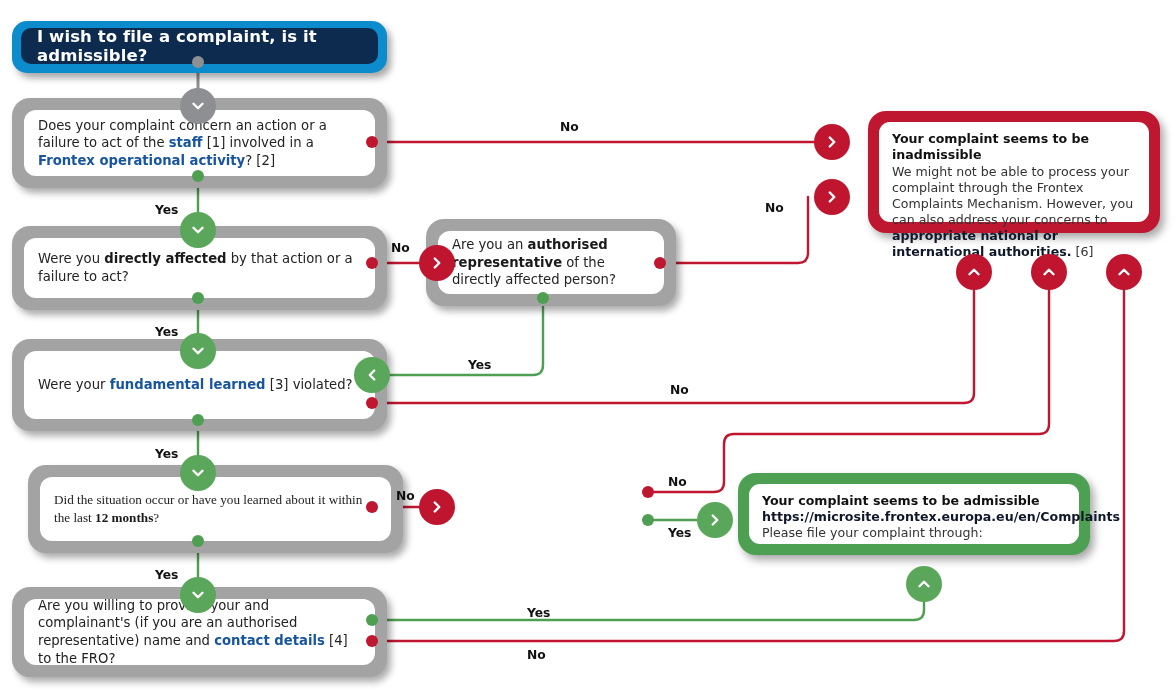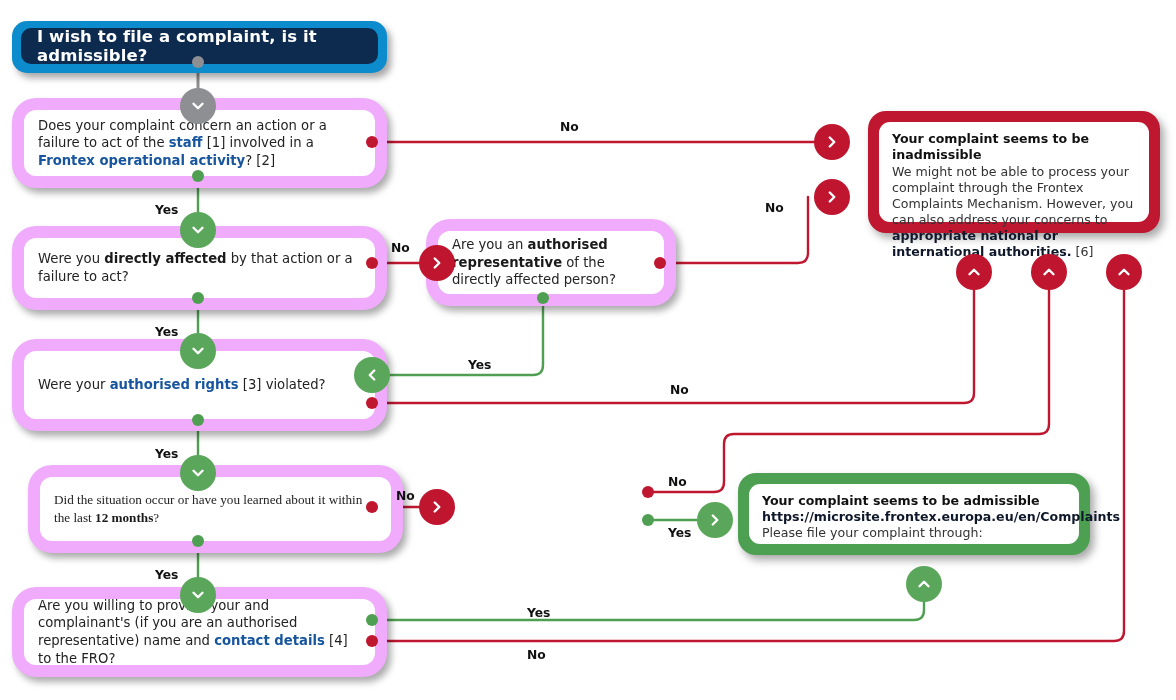--- a/index.html
+++ b/index.html
@@ -9,21 +9,21 @@
   
   #wires{position:absolute;left:0;top:0;width:1176px;height:700px;z-index:1;}
 
   
   .card{position:absolute;z-index:3;border-radius:18px;box-sizing:border-box;}
   .card .inner{position:absolute;background:#ffffff;border-radius:12px;box-sizing:border-box;
                display:flex;align-items:center;}
   .card .inner p{margin:0;width:100%;}
 
   
-  .q{background:#f0abfc;box-shadow:4px 5px 7px rgba(0,0,0,.33);border-radius:24px;}
+  .q{background:#a3a3a3;box-shadow:4px 5px 7px rgba(0,0,0,.33);}
   .q .inner{left:12px;top:12px;right:12px;bottom:12px;padding:0 14px;}
   .q .txt{font-size:13.2px;line-height:1.33;color:#222222;}
   .q .txt b{font-weight:bold;color:#1a1a1a;}
   .q .txt .lnk{color:#17559e;font-weight:bold;}
 
   
   #title{position:absolute;left:12px;top:21px;width:375px;height:52px;background:#0d8ccd;
          border-radius:15px;z-index:3;box-shadow:4px 5px 7px rgba(0,0,0,.35);}
   #title .inner{position:absolute;left:9px;top:7px;right:9px;bottom:9px;background:#0d2a4f;
          border-radius:10px;display:flex;align-items:center;padding:0 16px;}
@@ -107,21 +107,21 @@
   </div>
 
   <div class="card q" style="left:12px;top:226px;width:375px;height:84px;">
     <div class="inner">
       <p class="txt"><span>Were you </span><b>directly affected</b><span> by that action or a failure to act?</span></p>
     </div>
   </div>
 
   <div class="card q" style="left:12px;top:339px;width:375px;height:92px;">
     <div class="inner">
-      <p class="txt"><span>Were your </span><span class="lnk">authorised rights</span><span> [3] violated?</span></p>
+      <p class="txt"><span>Were your </span><span class="lnk">fundamental learned</span><span> [3] violated?</span></p>
     </div>
   </div>
 
   <div class="card q" style="left:28px;top:465px;width:375px;height:88px;font-family:Liberation Serif, serif;">
     <div class="inner">
       <p class="txt"><span>Did the situation occur or have you learned about it within the last </span><b>12 months</b><span>?</span></p>
     </div>
   </div>
 
 

